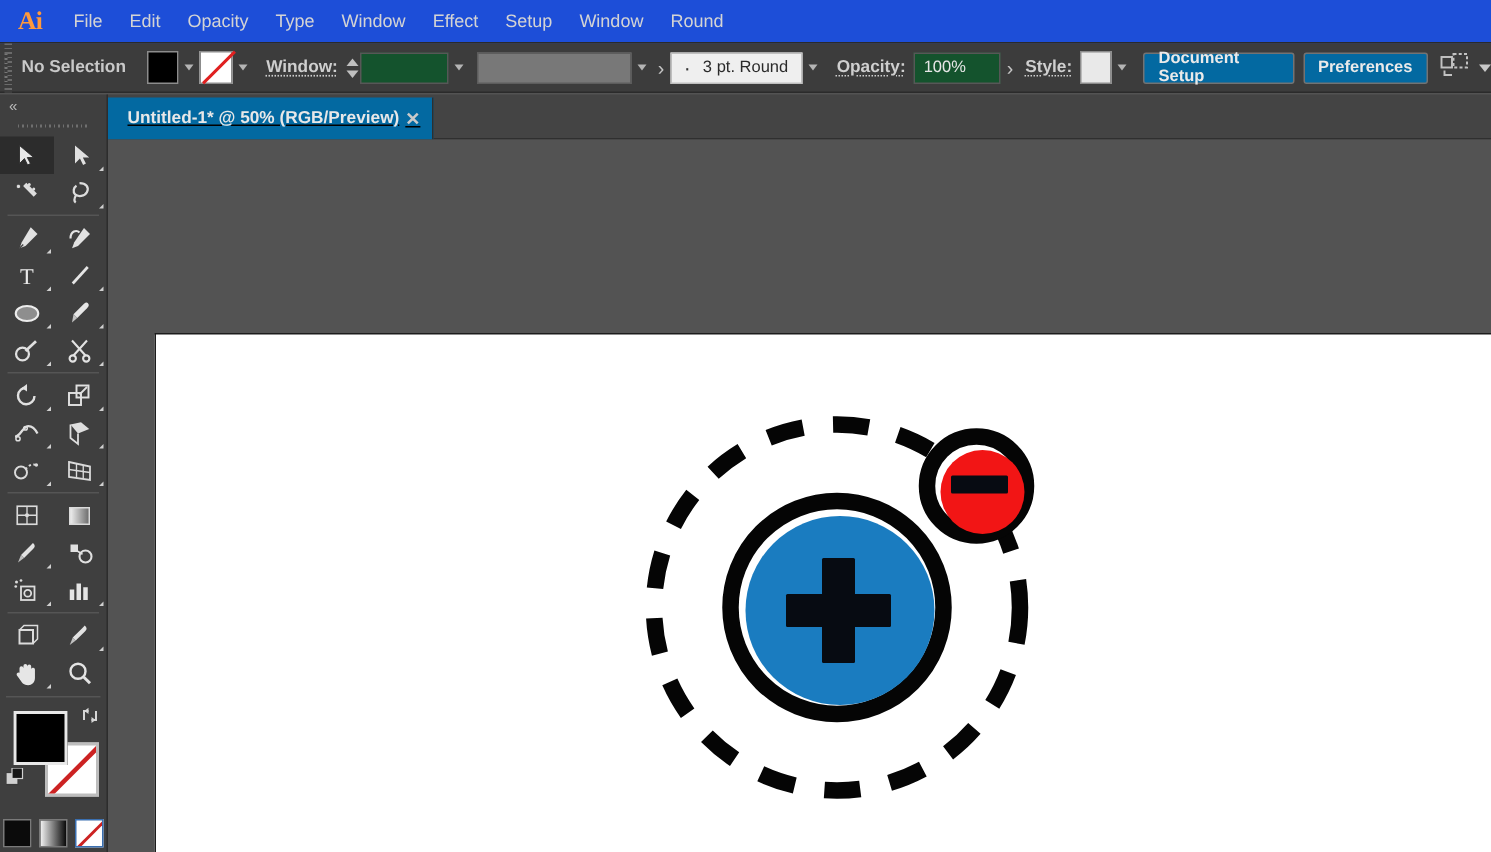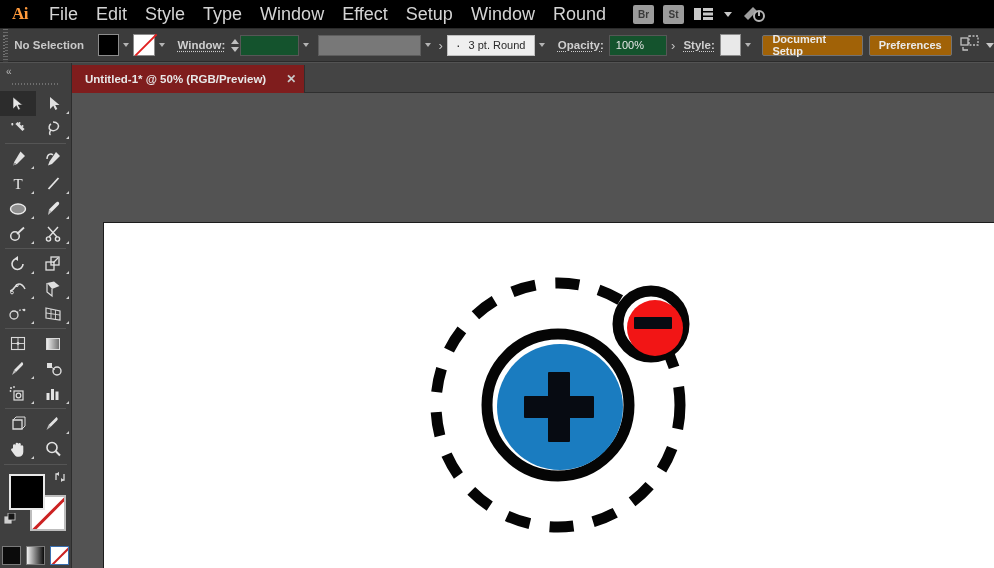--- a/index.html
+++ b/index.html
@@ -7,33 +7,33 @@
     width: 994px; height: 568px;
     overflow: hidden;
     background: #535353;
     font-family: "Liberation Sans", sans-serif;
     -webkit-font-smoothing: antialiased;
   }
 
   
   #menubar {
     position: absolute; left: 0; top: 0; width: 994px; height: 29px;
-    background: #000000;
+    background: #1d4ed8;
     display: flex; align-items: center;
     border-bottom: 1px solid #2a2a2a;
   }
   #ai-logo {
     width: 40px; height: 29px;
     display: flex; align-items: center; justify-content: center;
     color: #ff9a3c; font-weight: bold; font-size: 17px;
     font-family: "Liberation Serif", serif;
     letter-spacing: -0.5px;
   }
   .menu-item {
-    color: #d4d4d4; font-size: 18px;
+    color: #d4d4d4; font-size: 12px;
     padding: 0 9px; height: 29px;
     display: flex; align-items: center; cursor: default;
   }
   #menubar-right {
     margin-left: 18px; display: flex; align-items: center; gap: 9px;
   }
   .app-chip {
     width: 21px; height: 19px;
     background: #9b9b9b; color: #3a3a3a;
     font-size: 10px; font-weight: bold;
@@ -116,41 +116,41 @@
   .stepper i.dn { border-top: 5px solid #c0c0c0; }
   .field {
     height: 21px; background: #14532d; border: 1px solid #575757;
     display: inline-flex; align-items: center;
     color: #e6e6e6; font-size: 11px; padding: 0 6px;
     vertical-align: middle;
   }
   .field.light { background: #efefef; color: #2a2a2a; border-color:#bfbfbf;}
   .field-sm { width: 62px; }
   .ctrl-btn {
-    height: 21px; background: #a16207; border: 1px solid #737373;
+    height: 21px; background: #0369a1; border: 1px solid #737373;
     border-radius: 2px; color: #eaeaea; font-size: 11px; font-weight: bold;
     display: inline-flex; align-items: center; justify-content: center;
     padding: 0 9px; cursor: default; vertical-align: middle;
   }
   .sep-arrow {
     color: #c5c5c5; font-size: 13px; padding: 0 4px;
   }
 
   
   #tabbar {
     position: absolute; left: 72px; top: 63px; width: 922px; height: 30px;
     background: #444444;
     border-bottom: 1px solid #2f2f2f;
   }
   #doctab {
     position: absolute; left: 0; top: 2px; height: 28px;
-    background: #7f1d1d;
+    background: #0369a1;
     border-right: 1px solid #2f2f2f;
     display: flex; align-items: center;
-    padding: 0 8px 0 13px; gap: 20px;
+    padding: 0 8px 0 13px; gap: 4px; text-decoration: underline;
   }
   #doctab-title { color: #e8e8e8; font-size: 11.5px; font-weight: bold; white-space: nowrap; }
   #doctab-close { color: #c9c9c9; font-size: 12px; font-weight: bold; cursor: default; }
 
   
   #toolpanel {
     position: absolute; left: 0; top: 63px; width: 72px; height: 505px;
     background: #3f3f3f;
     border-right: 1px solid #2d2d2d;
   }
@@ -224,48 +224,28 @@
   
   .nosel { user-select: none; }
 </style>
 </head>
 <body class="nosel">
 
 <div id="menubar">
   <div id="ai-logo">Ai</div>
   <div class="menu-item">File</div>
   <div class="menu-item">Edit</div>
-  <div class="menu-item">Style</div>
+  <div class="menu-item">Opacity</div>
   <div class="menu-item">Type</div>
   <div class="menu-item">Window</div>
   <div class="menu-item">Effect</div>
   <div class="menu-item">Setup</div>
   <div class="menu-item">Window</div>
   <div class="menu-item">Round</div>
 
-  <div id="menubar-right">
-    <div class="app-chip">Br</div>
-    <div class="app-chip">St</div>
-    <span class="arrange-icon">
-      <svg width="22" height="16" viewBox="0 0 22 16">
-        <rect x="1" y="2" width="7" height="12" fill="#c9c9c9"></rect>
-        <rect x="10" y="2" width="10" height="3" fill="#c9c9c9"></rect>
-        <rect x="10" y="6.5" width="10" height="3" fill="#c9c9c9"></rect>
-        <rect x="10" y="11" width="10" height="3" fill="#c9c9c9"></rect>
-      </svg>
-    </span>
-    <span class="chev"></span>
-    <span id="ws-icon">
-      <svg width="26" height="20" viewBox="0 0 26 20">
-        <path d="M3 12 L12 3 L16 7 L7 16 Z" fill="#b9b9b9"></path>
-        <circle cx="18" cy="12" r="5" fill="none" stroke="#d5d5d5" stroke-width="2"></circle>
-        <rect x="17" y="7" width="2" height="5" fill="#d5d5d5"></rect>
-      </svg>
-    </span>
-  </div>
 </div>
 
 <div id="controlbar">
   <div id="grip"></div>
   <div id="no-selection">No Selection</div>
 
   <span class="swatch-box"></span>
   <span class="dd-arrow">
       <span class="chev"></span>
     </span>

